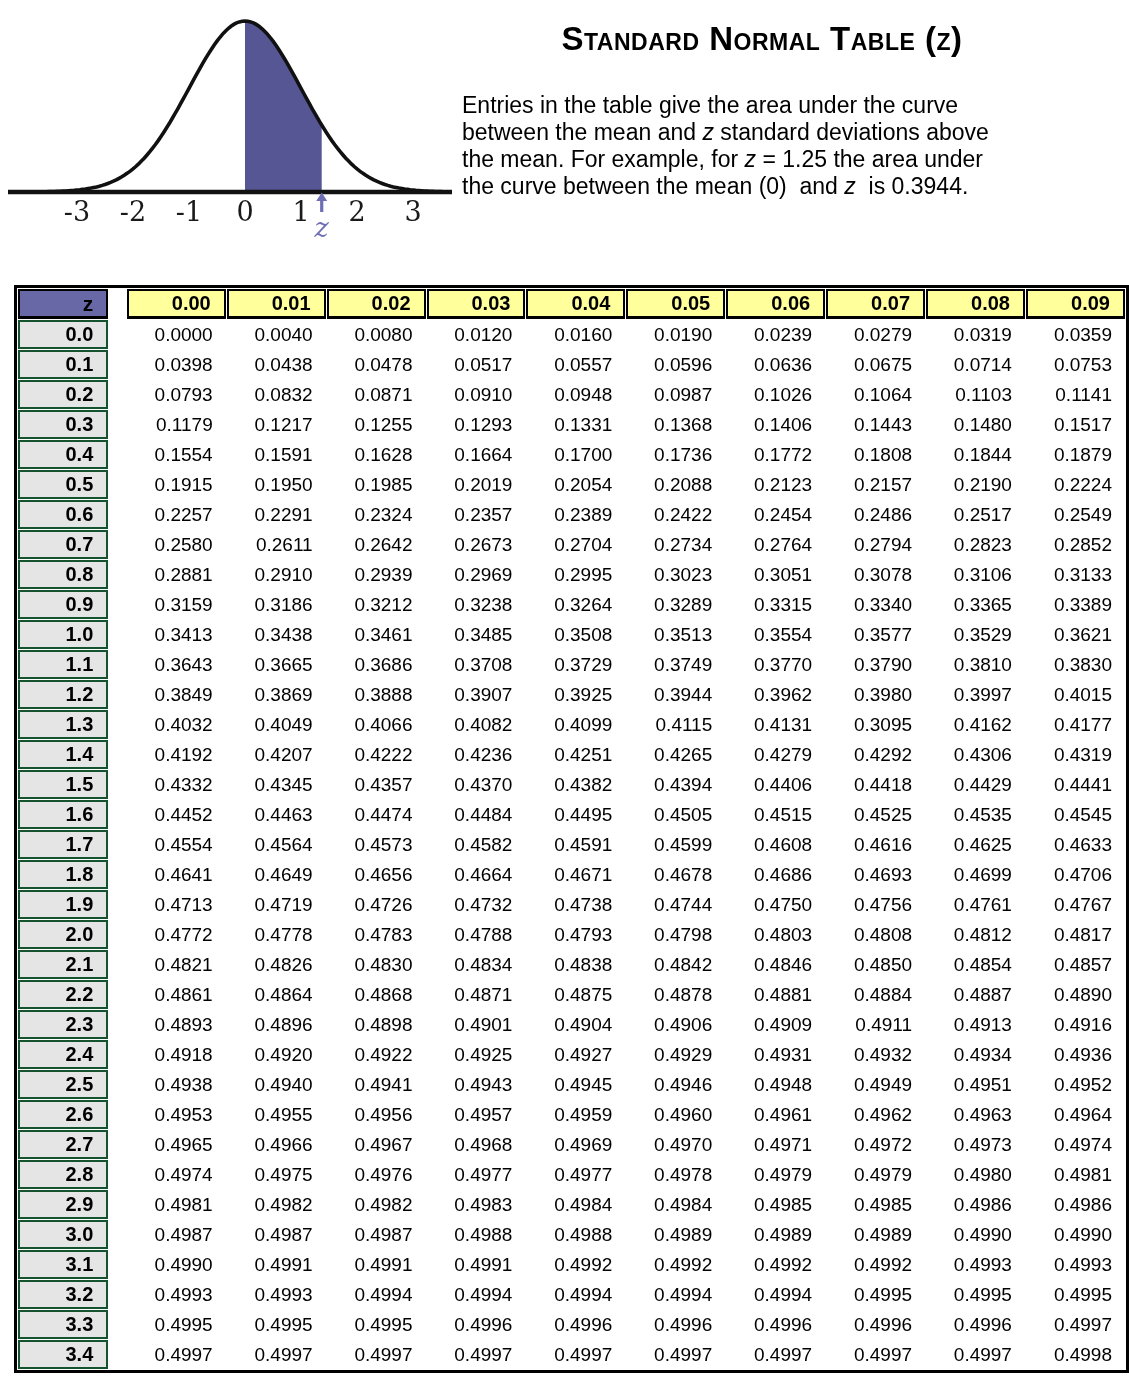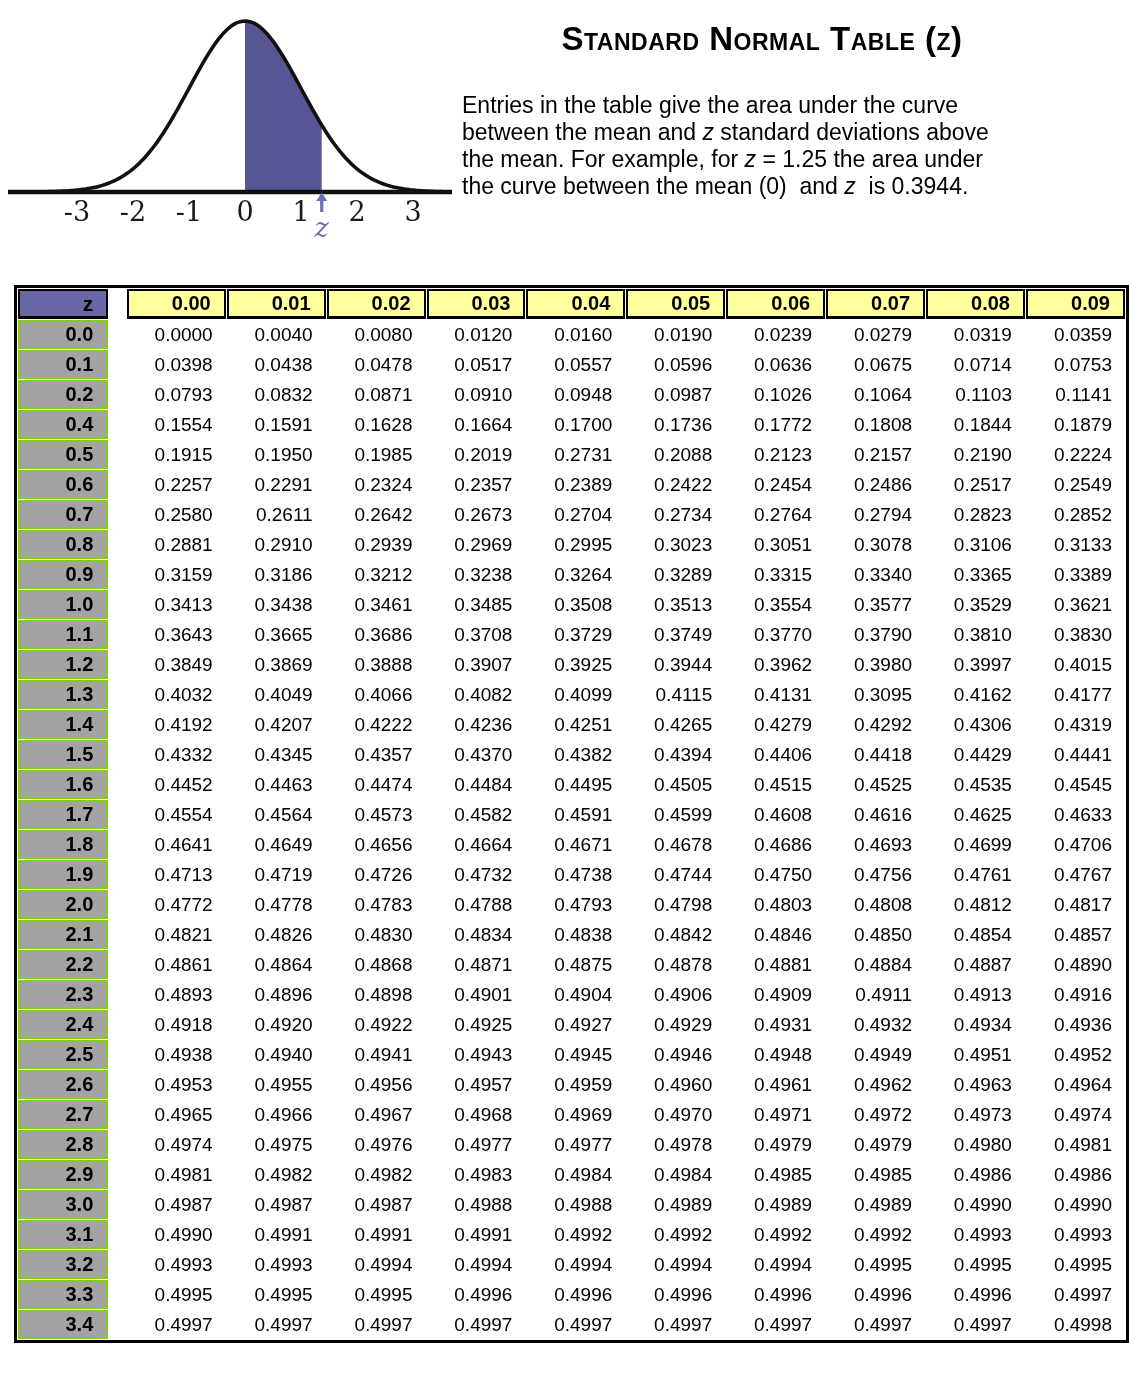--- a/index.html
+++ b/index.html
@@ -38,21 +38,21 @@
   th.corner{
     background:#6868a6;border:2px solid #000;border-bottom-width:3px;
     font-weight:700;font-size:21px;width:80px;
   }
   th.colhead{
     background:#ffff9c;border:2px solid #000;border-bottom-width:3px;
     font-weight:700;font-size:20px;width:86px;margin-left:16px;
   }
   th.spacer, td.spacer{width:4px;padding:0;border:none;background:#fff;}
   td.zlabel{
-    background:#a3a3a3;border:2px solid #84cc16;
+    background:#e5e5e5;border:2px solid #14532d;
     font-weight:700;font-size:20px;width:80px;
   }
   td.val{border:none;width:86px;}
 </style>
 </head>
 <body>
 
 <div class="page">
 
   <div class="top">
@@ -134,41 +134,55 @@
             <td class="val">0.0871</td>
             <td class="val">0.0910</td>
             <td class="val">0.0948</td>
             <td class="val">0.0987</td>
             <td class="val">0.1026</td>
             <td class="val">0.1064</td>
             <td class="val">0.1103</td>
             <td class="val">0.1141</td>
           </tr>
           <tr>
+            <td class="zlabel">0.3</td>
+            <td class="spacer"></td>
+            <td class="val">0.1179</td>
+            <td class="val">0.1217</td>
+            <td class="val">0.1255</td>
+            <td class="val">0.1293</td>
+            <td class="val">0.1331</td>
+            <td class="val">0.1368</td>
+            <td class="val">0.1406</td>
+            <td class="val">0.1443</td>
+            <td class="val">0.1480</td>
+            <td class="val">0.1517</td>
+          </tr>
+          <tr>
             <td class="zlabel">0.4</td>
             <td class="spacer"></td>
             <td class="val">0.1554</td>
             <td class="val">0.1591</td>
             <td class="val">0.1628</td>
             <td class="val">0.1664</td>
             <td class="val">0.1700</td>
             <td class="val">0.1736</td>
             <td class="val">0.1772</td>
             <td class="val">0.1808</td>
             <td class="val">0.1844</td>
             <td class="val">0.1879</td>
           </tr>
           <tr>
             <td class="zlabel">0.5</td>
             <td class="spacer"></td>
             <td class="val">0.1915</td>
             <td class="val">0.1950</td>
             <td class="val">0.1985</td>
             <td class="val">0.2019</td>
-            <td class="val">0.2731</td>
+            <td class="val">0.2054</td>
             <td class="val">0.2088</td>
             <td class="val">0.2123</td>
             <td class="val">0.2157</td>
             <td class="val">0.2190</td>
             <td class="val">0.2224</td>
           </tr>
           <tr>
             <td class="zlabel">0.6</td>
             <td class="spacer"></td>
             <td class="val">0.2257</td>

